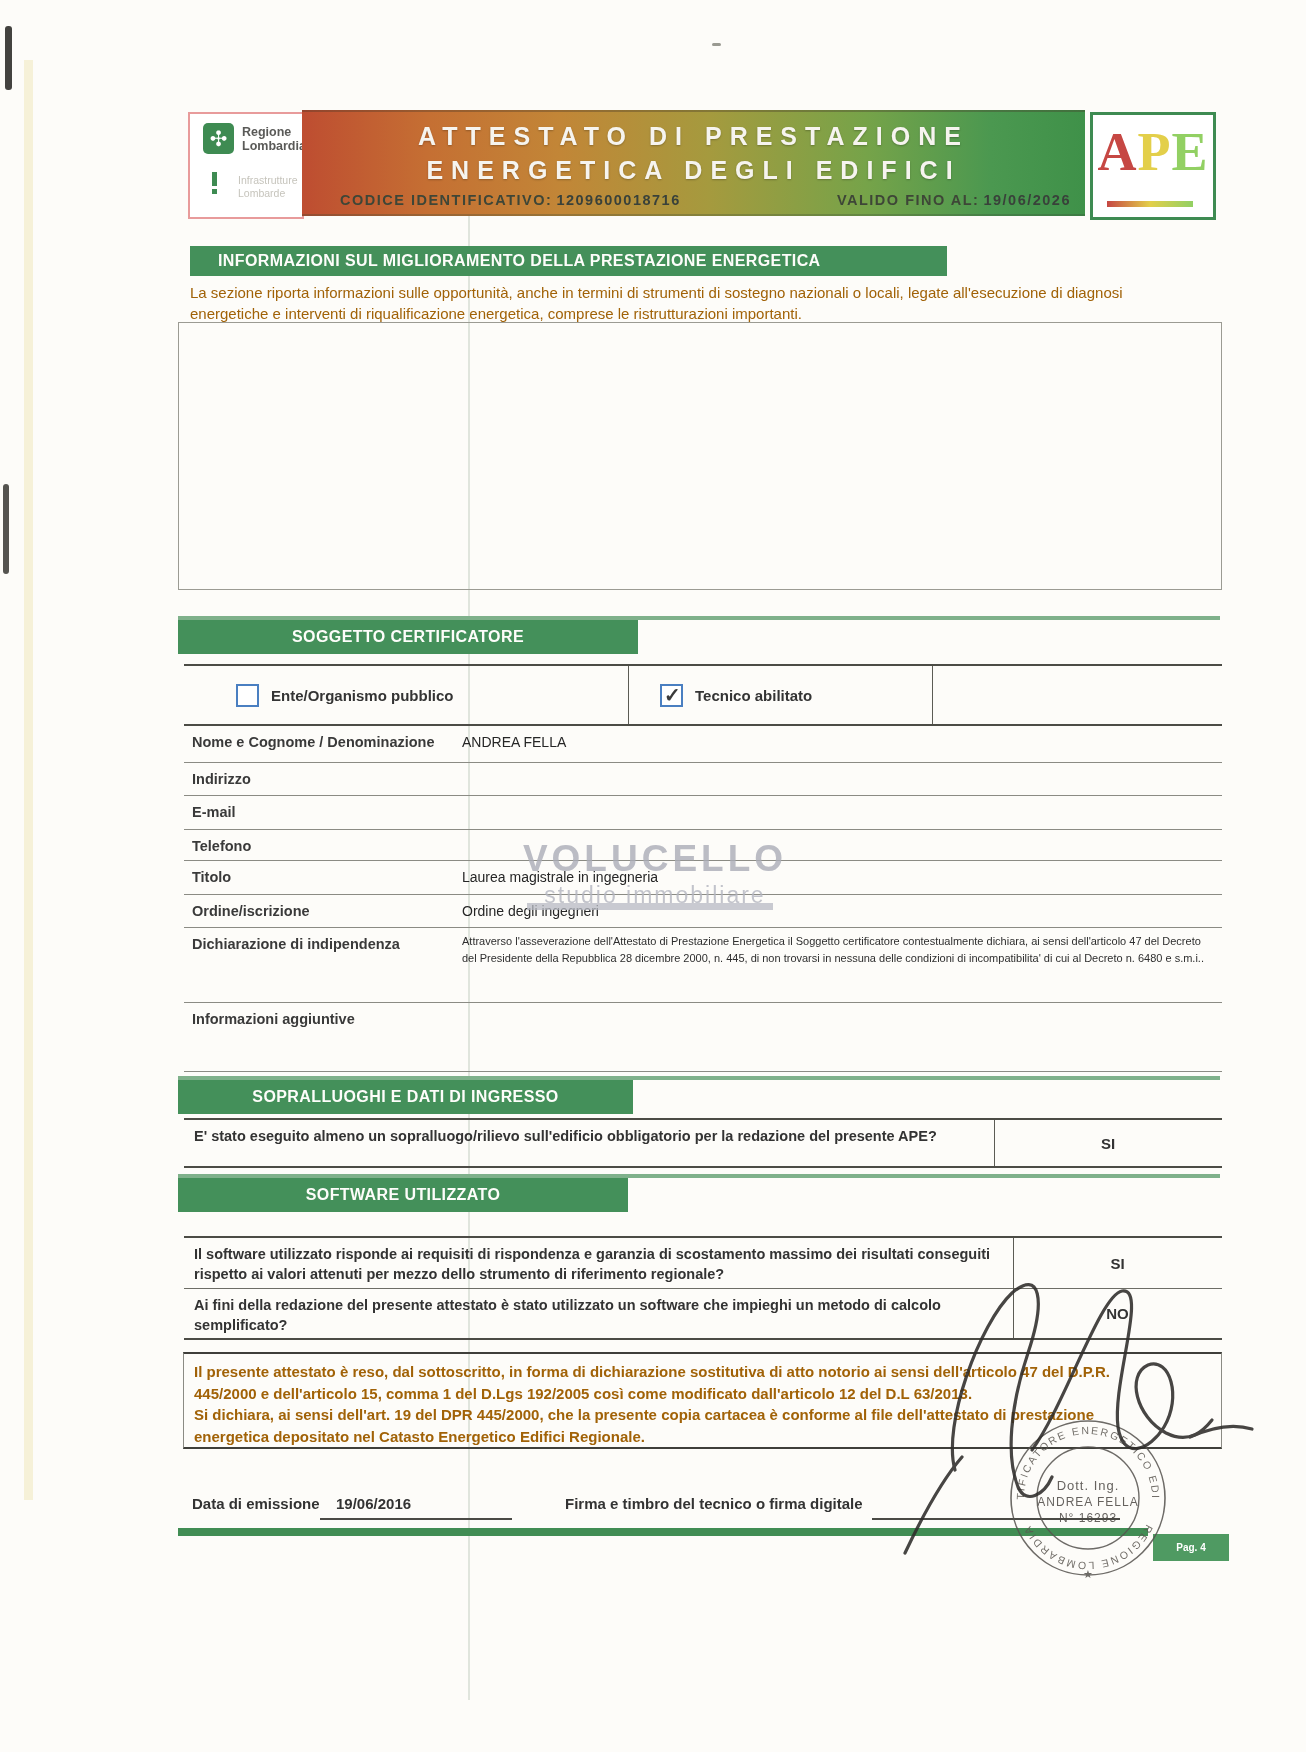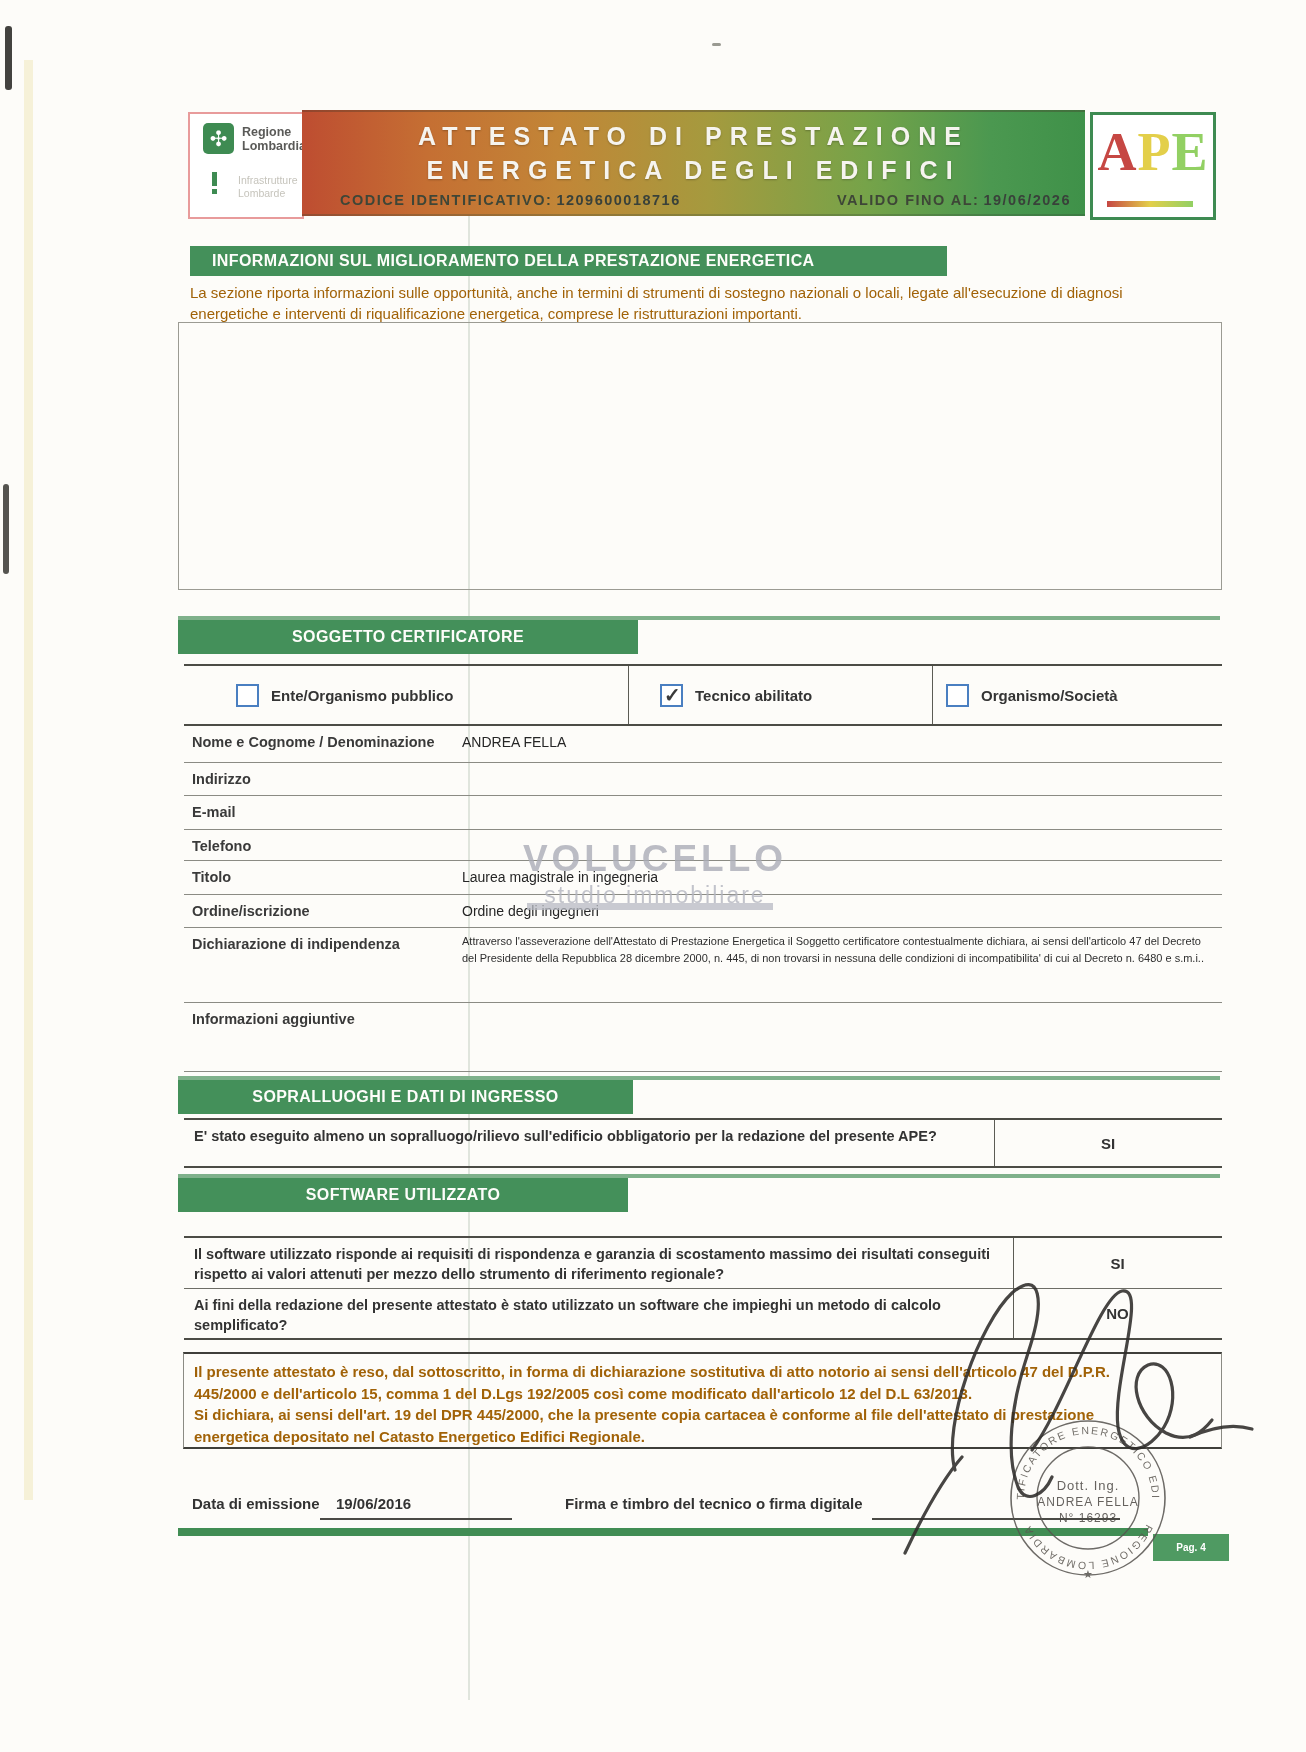--- a/index.html
+++ b/index.html
@@ -129,21 +129,21 @@
     </div>
   </div>
 
   <div class="abs ape-box">
     <div class="ape-letters">
       <span class="ape-a">A</span><span class="ape-p">P</span><span class="ape-e">E</span>
     </div>
     <div class="ape-bar"></div>
   </div>
 
-  <div class="abs bar" style="left:190px; top:246px; width:757px; height:30px; padding-left:22px; box-sizing:border-box;">
+  <div class="abs bar" style="left:190px; top:246px; width:757px; height:30px; padding-left:28px; box-sizing:border-box;">
     <span>INFORMAZIONI SUL MIGLIORAMENTO DELLA PRESTAZIONE ENERGETICA</span>
   </div>
   <div class="abs intro">La sezione riporta informazioni sulle opportunità, anche in termini di strumenti di sostegno nazionali o locali, legate all'esecuzione di diagnosi energetiche e interventi di riqualificazione energetica, comprese le ristrutturazioni importanti.</div>
   <div class="abs notes-box"></div>
 
   <div class="abs thinline" style="left:178px; top:616px; width:1042px;"></div>
   <div class="abs bar centered" style="left:178px; top:620px; width:460px; height:34px;">
     <span>SOGGETTO CERTIFICATORE</span>
   </div>
 
@@ -158,26 +158,20 @@
       <span class="cb-label">Ente/Organismo pubblico</span>
     </div>
 
     <div class="cb-cell" style="left:476px;">
       <div class="cb-square">
         <span class="cb-check">✓</span>
       </div>
       <span class="cb-label">Tecnico abilitato</span>
     </div>
 
-    <div class="cb-cell" style="left:762px;">
-      <div class="cb-square">
-        <span class="cb-check"></span>
-      </div>
-      <span class="cb-label">Organismo/Società</span>
-    </div>
   </div>
 
   <div class="abs fields">
     <div class="frow" style="height:36px;">
       <div class="flabel">Nome e Cognome / Denominazione</div>
       <div class="fvalue">ANDREA FELLA</div>
     </div>
     <div class="frow" style="height:32px;">
       <div class="flabel">Indirizzo</div>
       <div class="fvalue"></div>

